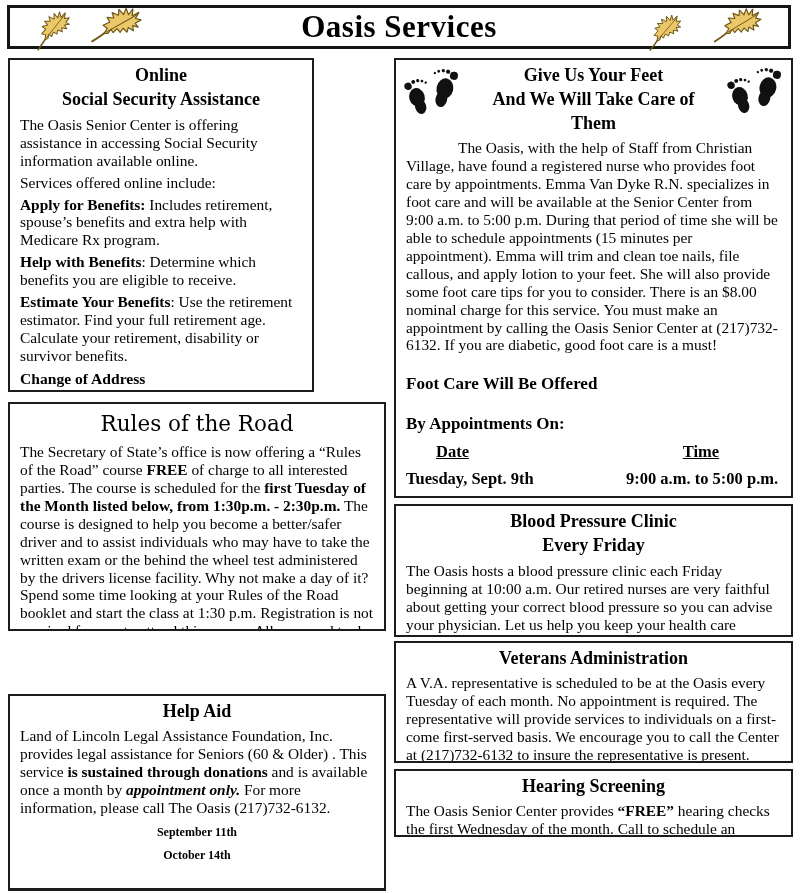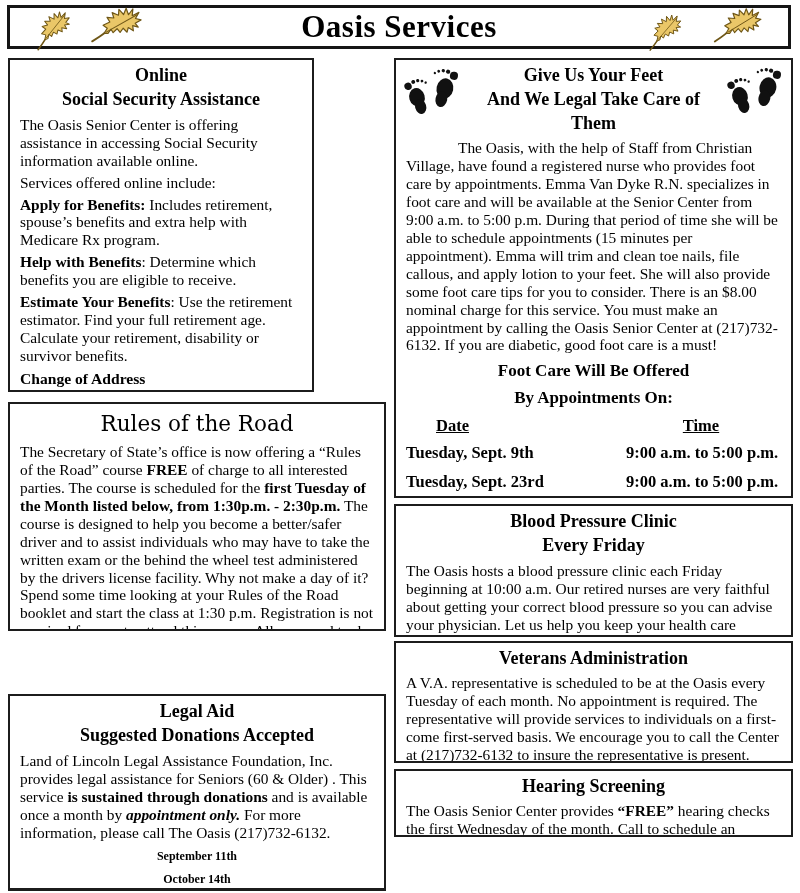--- a/index.html
+++ b/index.html
@@ -31,21 +31,21 @@
 
   .hd { text-align:center; font-weight:bold; font-size:18px; line-height:1.3; margin:1px 0; }
   .hd-rules { text-align:center; font-weight:normal; font-size:21.5px; line-height:1.3;
               margin:3px 0 5px 0; font-family:"DejaVu Serif", serif; }
   .para { font-size:15.4px; line-height:1.165; margin:4px 0; text-align:left; }
   .boldline { font-size:15.6px; font-weight:bold; line-height:1.16; margin:5px 0; }
   .cdate { text-align:center; font-weight:bold; font-size:12px; margin:8px 0; }
   .indent1 { text-indent:52px; }
 
   
-  .sub { text-align:center; font-weight:bold; font-size:17px; margin:7px 0 2px 0; }
+  .sub { text-align:left; font-weight:bold; font-size:17px; margin:20px 0 2px 0; }
   .sched { margin-top:8px; font-weight:bold; font-size:16.5px; }
   .sched-head { display:grid; grid-template-columns:215px 1fr; margin-bottom:7px; }
   .sched-head .dh { margin-left:30px; text-decoration:underline; justify-self:start; }
   .sched-head .th { justify-self:center; text-decoration:underline; }
   .sched-row { display:grid; grid-template-columns:215px 1fr; margin-bottom:9px; }
   .sched-row .tcell { justify-self:start; padding-left:5px; }
 
   
   .feet-icon { position:absolute; width:62px; height:58px; }
   .feet-left  { left:5px; top:5px; }
@@ -120,37 +120,36 @@
   </div>
 
   <div class="box b-rules">
     <div class="hd-rules">Rules of the Road</div>
     <p class="para"><span>The Secretary of State’s office is now offering a “Rules of the Road” course </span><span style="font-weight: bold;">FREE</span><span> of charge to all interested parties. The course is scheduled for the </span><span style="font-weight: bold;">first Tuesday of the Month listed below, from 1:30p.m. - 2:30p.m.</span><span>  The course is designed to help you become a better/safer driver and to assist individuals who may have to take the written exam or the behind the wheel test administered by the drivers license facility.  Why not make a day of it?  Spend some time looking at your Rules of the Road booklet and start the class at 1:30 p.m.  Registration is not required for you to attend this course.  All you need to do is show up at 1:30 p.m. on the Tuesday that is listed below.</span></p>
     <div class="cdate">September 2, 2014</div>
 
   </div>
 
   <div class="box b-legal">
-    <div class="hd">Legal Aid</div>
-    <div class="hd">Suggested Donations Accepted</div>
+    <div class="hd">Help Aid</div>
     <p class="para"><span>Land of Lincoln Legal Assistance Foundation, Inc. provides legal assistance for Seniors (60 &amp; Older) . This service </span><span style="font-weight: bold;">is sustained through donations</span><span> and is available once a month by </span><span style="font-weight: bold; font-style: italic;">appointment only.</span><span>  For more information, please call The Oasis (217)732-6132.</span></p>
     <div class="cdate">September 11th</div>
     <div class="cdate">October 14th</div>
   </div>
 
   <div class="box b-feet">
     <svg class="feet-icon feet-left">
         <use href="#footpair"></use>
       </svg>
     <svg class="feet-icon feet-right">
         <use href="#footpair"></use>
       </svg>
     <div class="feet-heads">
       <div class="hd">Give Us Your Feet</div>
-      <div class="hd">And We Legal Take Care of Them</div>
+      <div class="hd">And We Will Take Care of Them</div>
     </div>
     <p class="para indent1">The Oasis, with the help of Staff from Christian Village, have found a registered nurse who provides foot care by appointments.  Emma Van Dyke R.N. specializes in foot care and will be available at the Senior Center from 9:00 a.m. to 5:00 p.m.  During that period of time she will be able to schedule appointments (15 minutes per appointment).  Emma will trim and clean toe nails, file callous, and apply lotion to your feet. She will also provide some foot care tips for you to consider. There is an $8.00 nominal charge for this service. You must make an appointment by calling the Oasis Senior Center at (217)732-6132.  If you are diabetic, good foot care is a must!</p>
     <div class="sub">Foot Care Will Be Offered</div>
     <div class="sub">By Appointments On:</div>
     <div class="sched">
       <div class="sched-head">
         <span class="dh">Date</span>
         <span class="th">Time</span>
       </div>
       <div class="sched-row">

